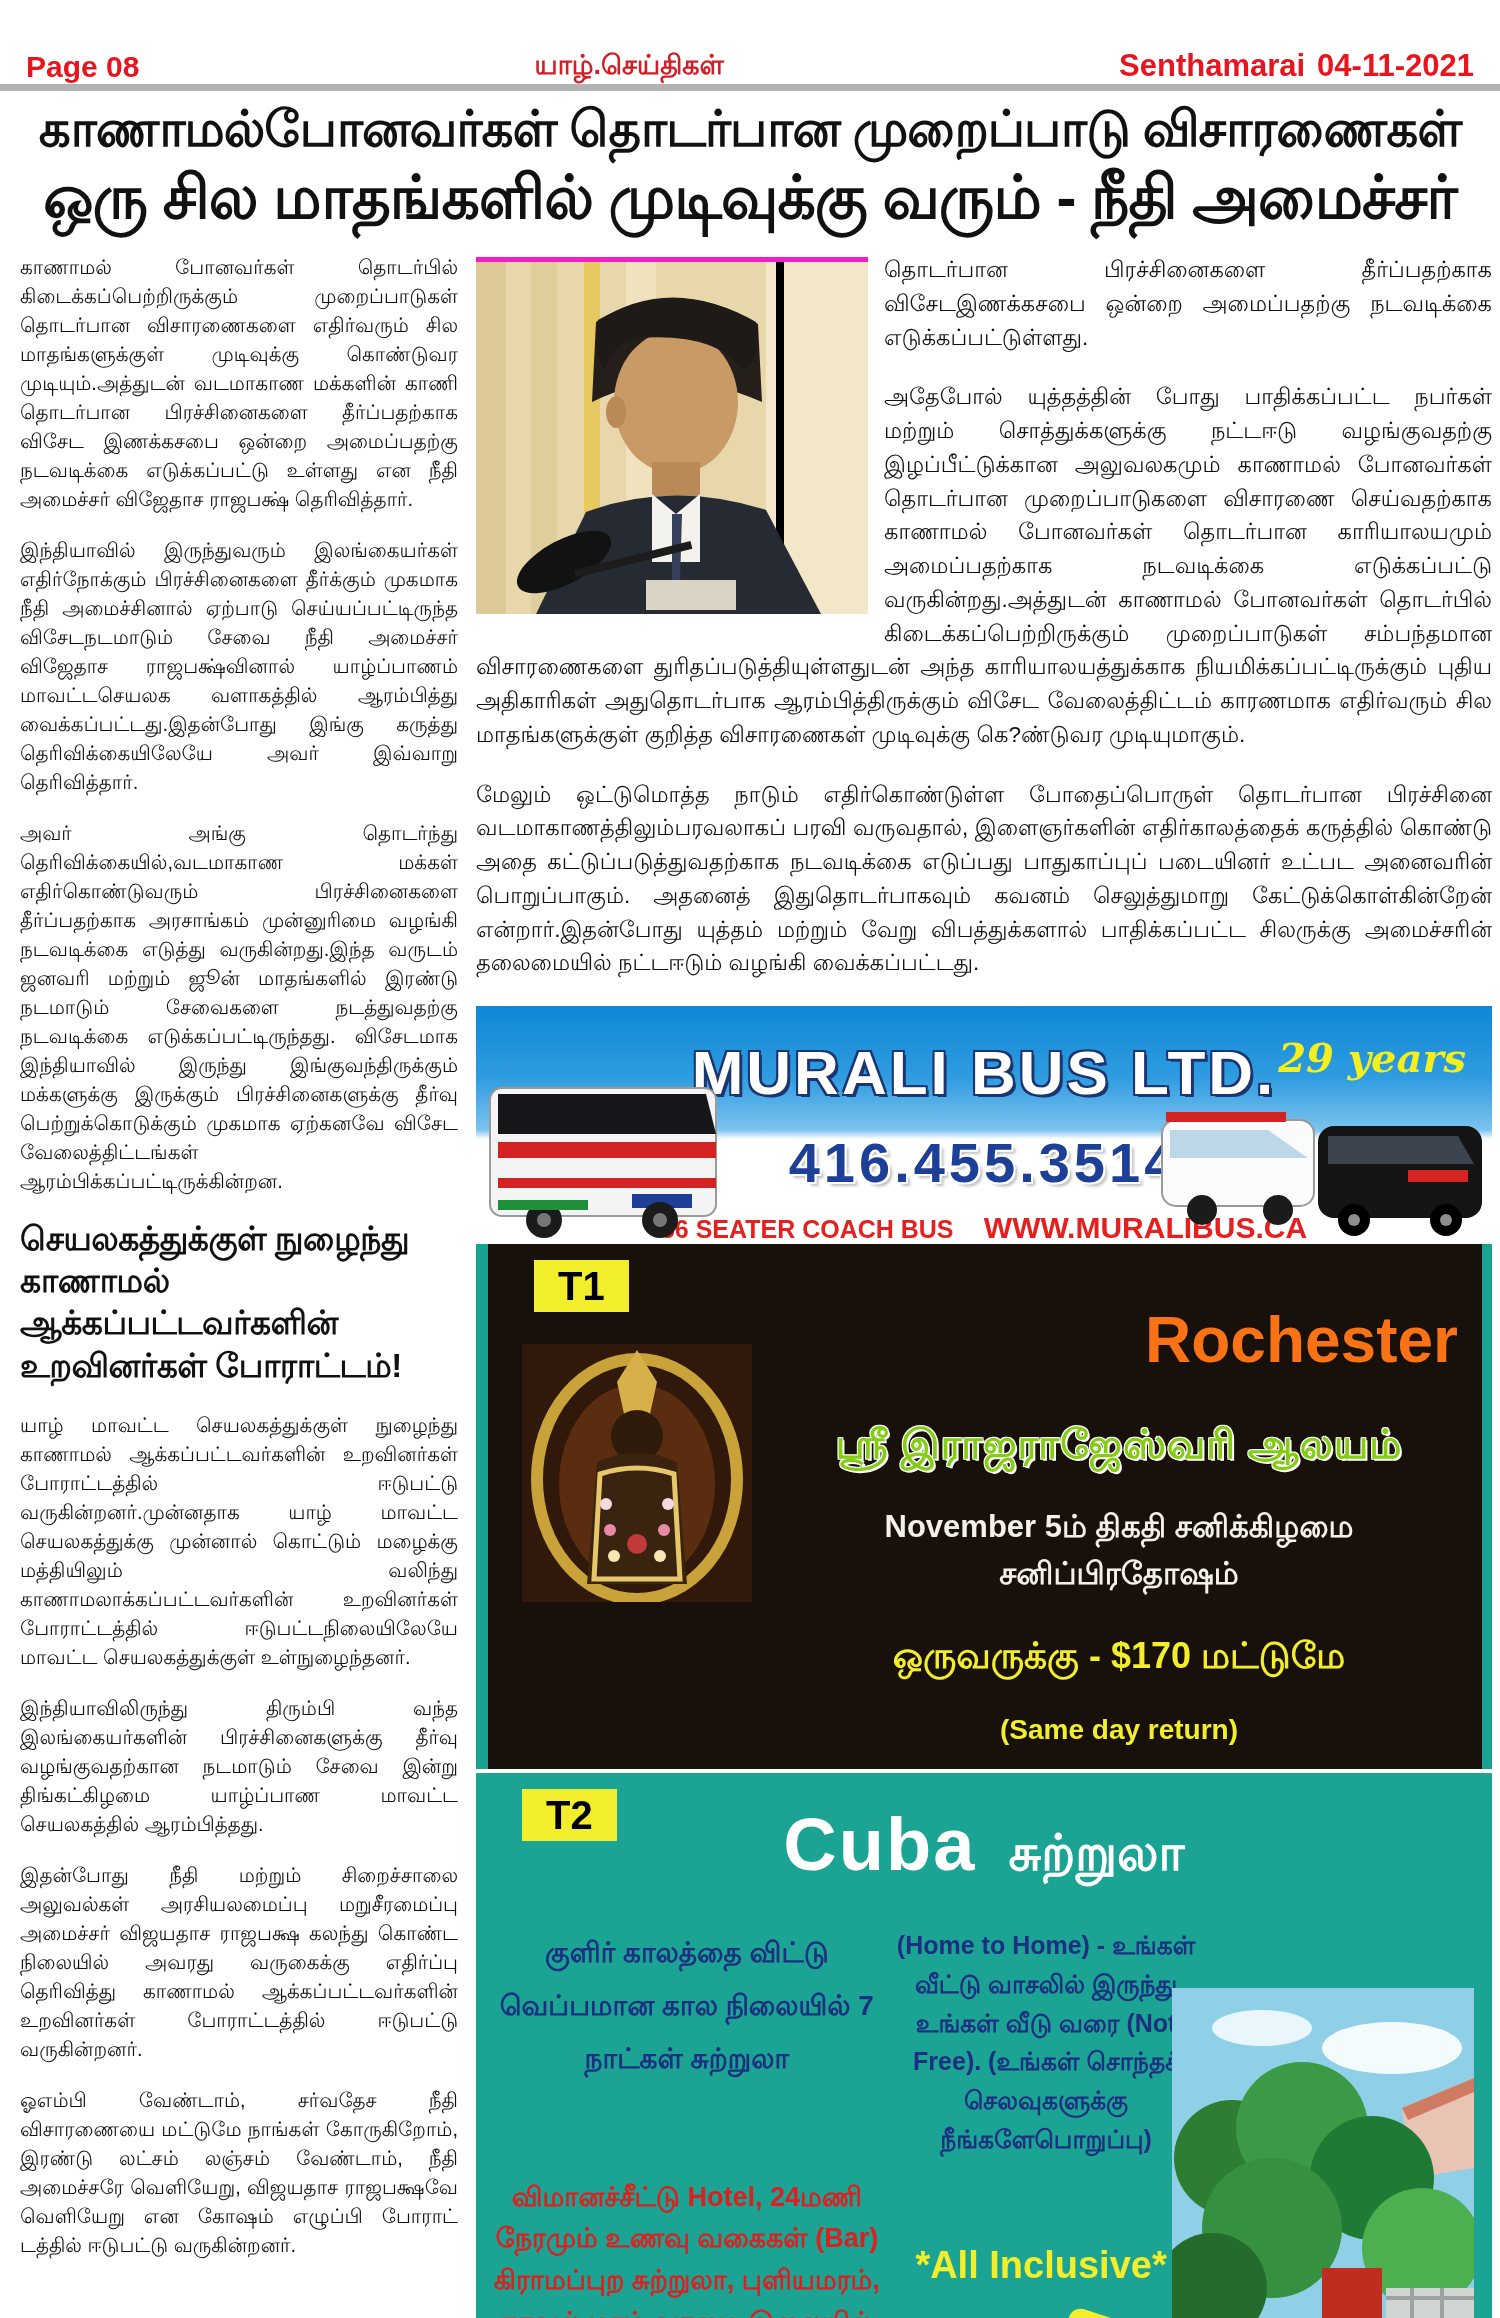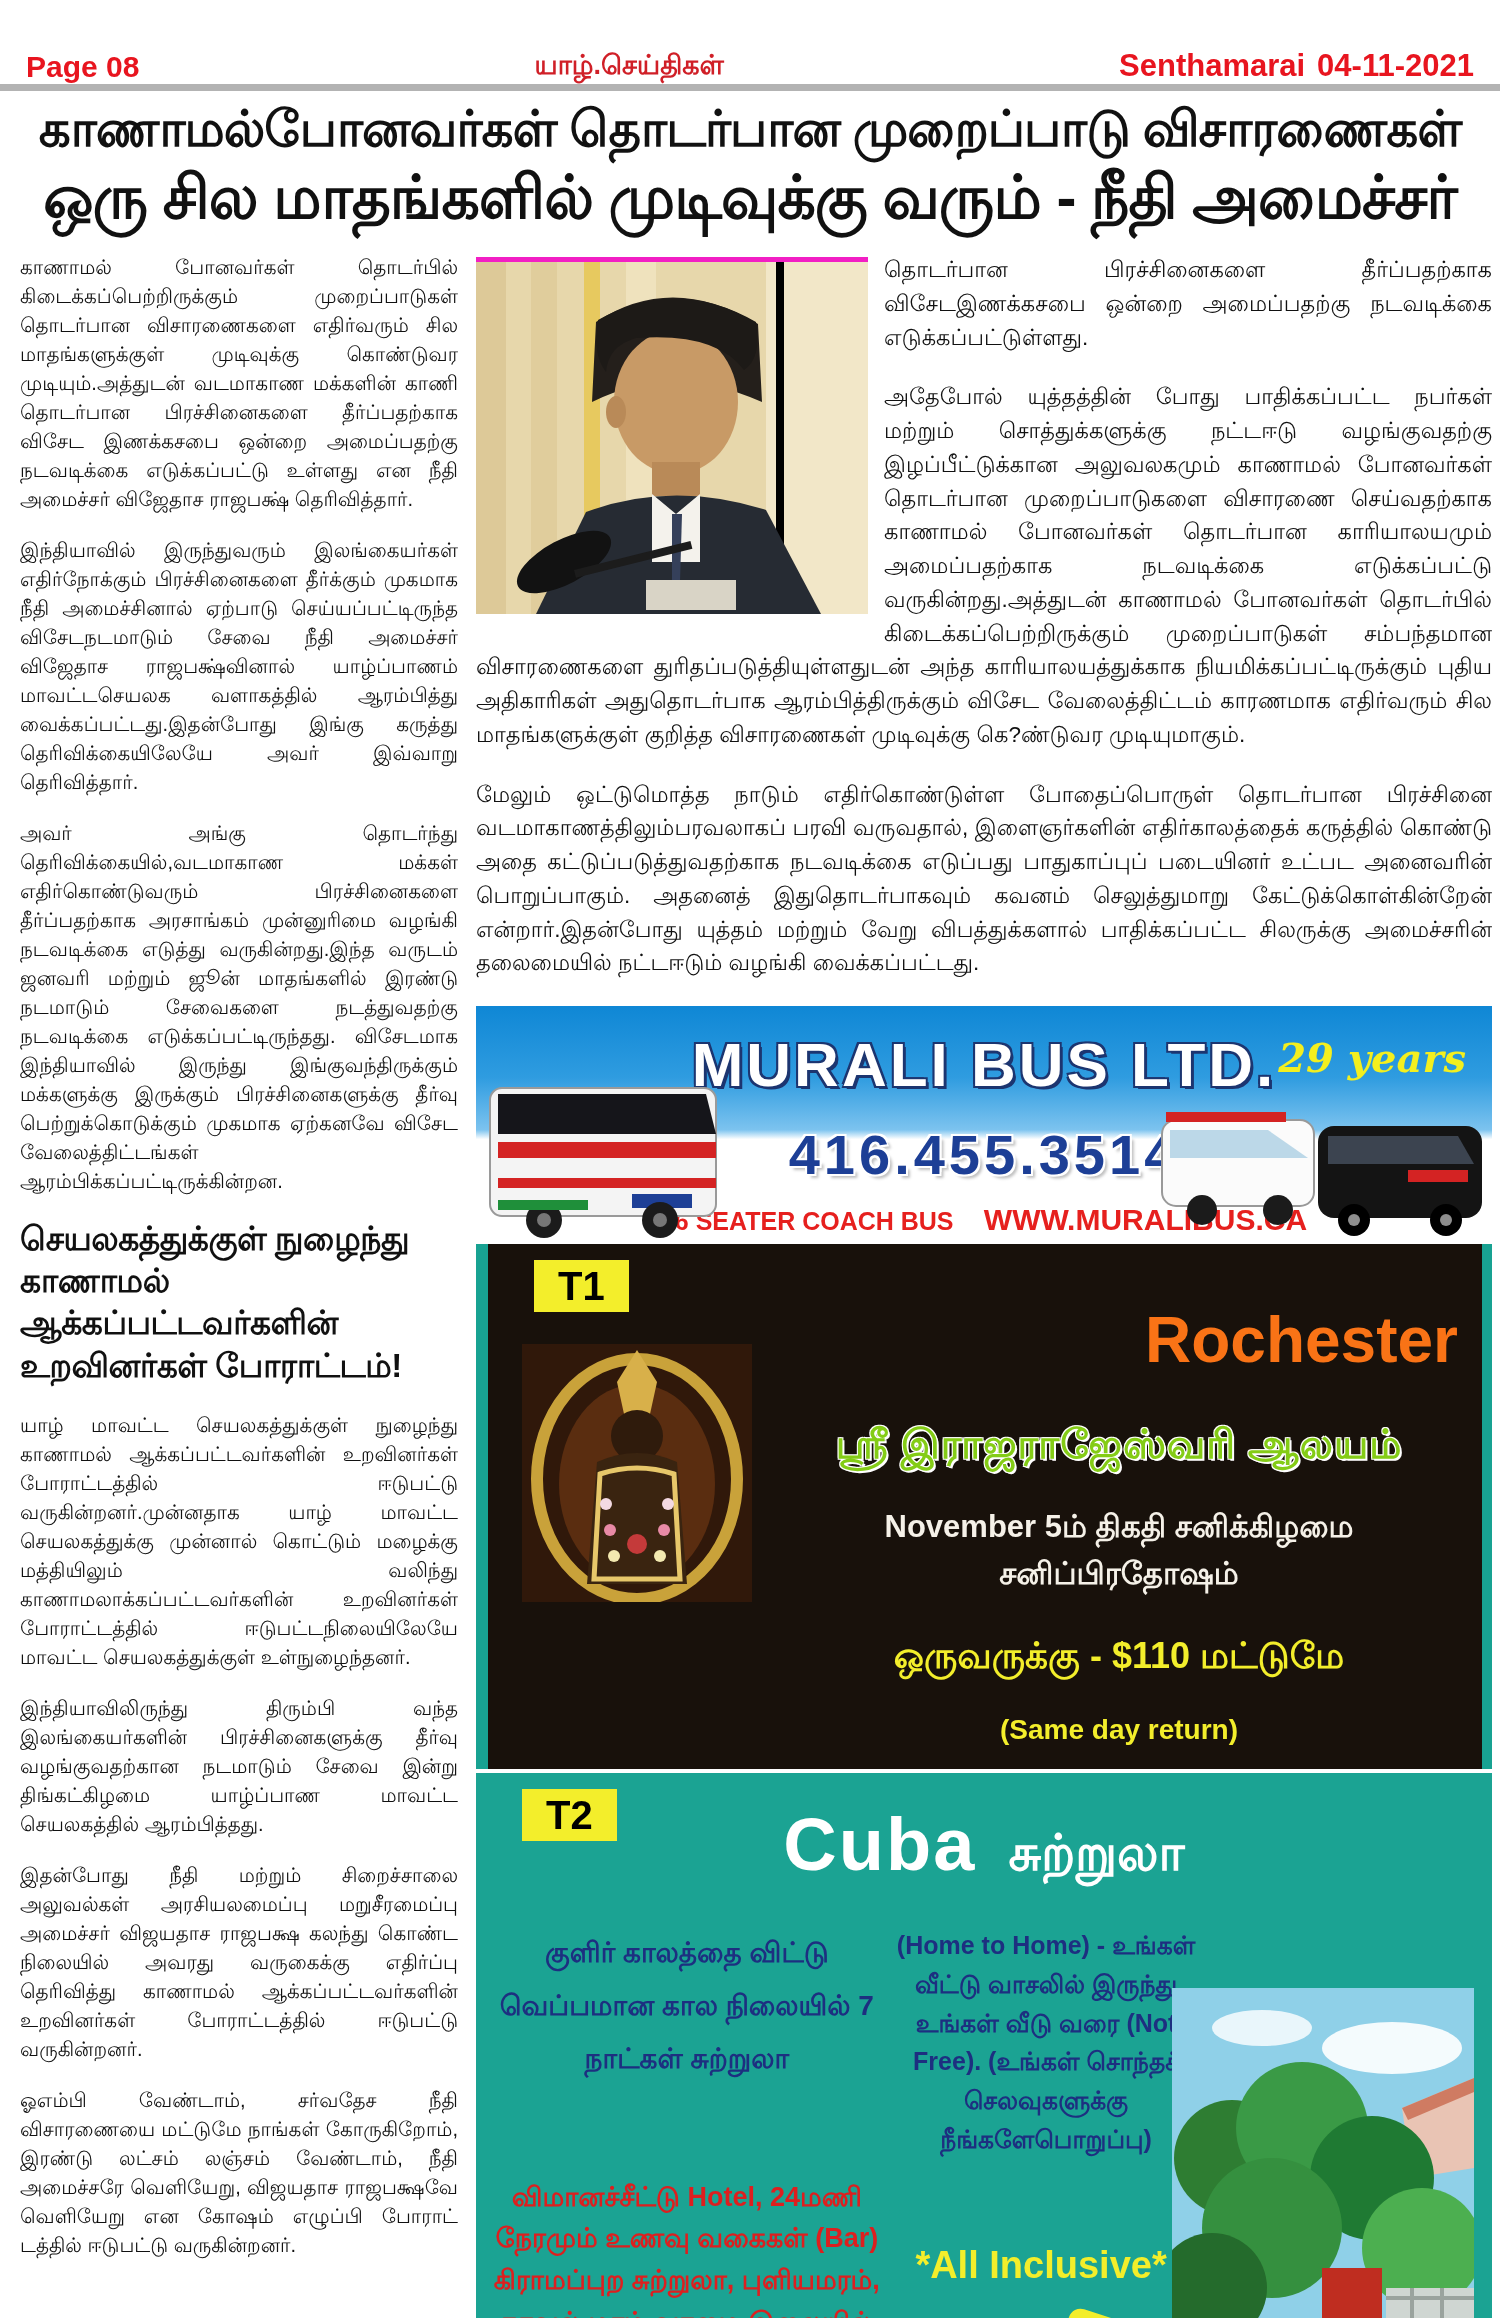--- a/index.html
+++ b/index.html
@@ -22,21 +22,21 @@
   .subhead{font-size:33px;font-weight:bold;line-height:1.28;margin:4px 0 24px;text-align:left;letter-spacing:-0.5px;}
   .rightreg{flex:1;min-width:0;font-size:22.5px;line-height:1.5;text-align:justify;}
   .rightreg p{margin:0 0 26px;}
   .photowrap{float:left;width:392px;margin:4px 16px 6px 0;}
   .photo{display:block;width:392px;height:352px;border-top:5px solid #f21fc4;}
   
   .ads{clear:both;margin-top:4px;position:relative;}
   
   .murali{position:relative;height:238px;overflow:hidden;
           background:linear-gradient(180deg,#0f87d5 0%,#2f9ce0 30%,#7cc3ef 52%,#ffffff 56%,#ffffff 100%);}
-  .mb-titlerow{position:relative;text-align:center;padding-top:12px;}
+  .mb-titlerow{position:relative;text-align:center;padding-top:20px;}
   .mb-title{font-size:62px;font-weight:900;color:#ffffff;letter-spacing:3px;
             text-shadow:3px 3px 0 #1c3570,-2px -2px 0 #1c3570,2px -2px 0 #1c3570,-2px 2px 0 #1c3570;}
   .mb-years{position:absolute;right:26px;top:22px;color:#f3ef1f;font-size:40px;font-weight:bold;
             font-style:italic;font-family:"DejaVu Serif","Liberation Serif",serif;text-align:right;}
   .mb-phone{text-align:center;font-size:56px;font-weight:900;color:#1d3f96;letter-spacing:4px;margin-top:2px;
             text-shadow:2px 2px 0 #fff,-2px -2px 0 #fff,2px -2px 0 #fff,-2px 2px 0 #fff,4px 4px 3px rgba(0,0,0,.25);}
   .mb-row3{text-align:center;margin-top:0px;}
   .mb-seater{font-size:25px;font-weight:900;color:#e6201e;margin-right:24px;}
   .mb-web{font-size:30px;font-weight:900;color:#e6201e;}
   .mb-bus{position:absolute;left:6px;bottom:2px;}
@@ -189,21 +189,21 @@
               <circle cx="146" cy="160" r="6" fill="#f3d9e2"></circle>
             <circle cx="88" cy="186" r="6" fill="#e88aa6"></circle>
               <circle cx="142" cy="186" r="6" fill="#e88aa6"></circle>
             <circle cx="92" cy="212" r="6" fill="#f3e9b0"></circle>
               <circle cx="138" cy="212" r="6" fill="#f3e9b0"></circle>
             <circle cx="115" cy="200" r="10" fill="#c43a3a"></circle>
           </svg>
           <div class="t1-title">Rochester</div>
           <div class="t1-temple">ஸ்ரீ இராஜராஜேஸ்வரி ஆலயம்</div>
           <div class="t1-date">November 5ம் திகதி சனிக்கிழமை சனிப்பிரதோஷம்</div>
-          <div class="t1-price">ஒருவருக்கு - $110 மட்டுமே</div>
+          <div class="t1-price">ஒருவருக்கு - $170 மட்டுமே</div>
           <div class="t1-note">(Same day return)</div>
         </div>
 
         <div class="t2">
           <span class="tbadge">T2</span>
           <div class="t2-titlerow">
             <span class="t2-cuba">Cuba</span>
             <span class="t2-ta">சுற்றுலா</span>
           </div>
           <div class="t2-content">

